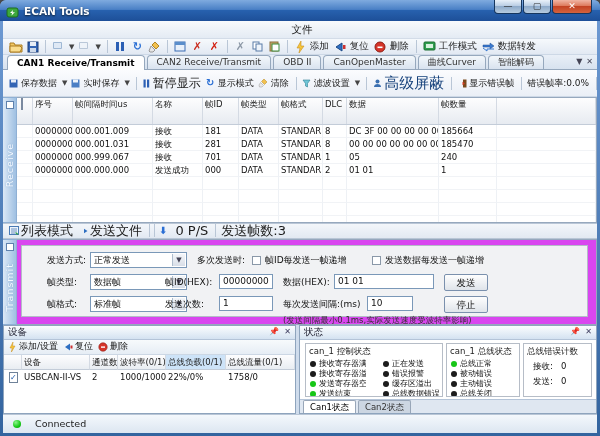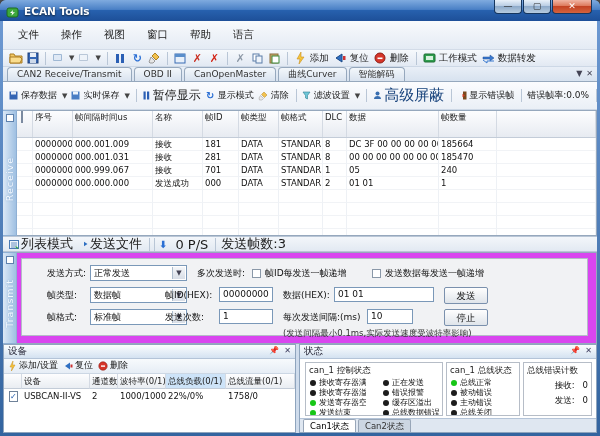--- a/index.html
+++ b/index.html
@@ -8,21 +8,21 @@
   
   .titlebar{position:absolute;top:0;left:0;right:0;height:21px;background:linear-gradient(#7fabdf 0%,#4a80c6 45%,#2761ae 50%,#1d4f98 100%);border-radius:6px 6px 0 0;display:flex;align-items:center;padding:0 6px;}
   .app-icon{width:13px;height:13px;margin-right:5px;flex:0 0 auto;}
   .title-text{color:#fff;font-size:10.5px;font-weight:bold;text-shadow:0 1px 2px #123;}
   .winbtns{position:absolute;right:8px;top:0;display:flex;}
   .wbtn{height:14px;width:28px;border:1px solid #16365e;border-top:none;border-radius:0 0 4px 4px;background:linear-gradient(#e9f1f9,#b9cde4 45%,#8fabca 50%,#b6cbdf);color:#2b2b2b;font-size:9px;line-height:12px;text-align:center;margin-left:1px;}
   .wbtn.close{width:40px;background:linear-gradient(#f0b5a4,#dd7a5d 45%,#c34324 50%,#d4633e);color:#fff;font-weight:bold;}
   
   .app{position:absolute;left:3px;right:3px;top:21px;bottom:3px;background:#e9eff7;display:flex;flex-direction:column;overflow:hidden;}
   
-  .menubar{height:30px;background:linear-gradient(#f8fafc,#e4ebf4);display:flex;align-items:center;border-bottom:1px solid #d3dce8;padding-left:4px;}
+  .menubar{height:18px;background:linear-gradient(#f8fafc,#e4ebf4);display:flex;align-items:center;border-bottom:1px solid #d3dce8;padding-left:4px;flex-direction:column;}
   .menu-item{font-size:10.5px;color:#222;padding:0 11px;line-height:17px;}
   
   .toolbar{height:18px;background:linear-gradient(#f6f9fc,#e2e9f3);display:flex;align-items:center;padding:0 4px;border-bottom:1px solid #cdd8e6;}
   .sep{width:1px;height:13px;background:#b9c6d6;margin:0 4px;flex:0 0 auto;}
   .ico{display:inline-flex;align-items:center;justify-content:center;width:15px;height:15px;margin:0 1px;flex:0 0 auto;}
   .ico svg{display:block;}
   .tlabel{font-size:9.5px;color:#1b1b1b;margin:0 3px 0 1px;white-space:nowrap;}
   .ddarrow{font-size:7px;color:#444;margin:0 2px;}
   .glyph{font-size:11px;line-height:1;}
   
@@ -77,21 +77,21 @@
   .dev-fill{flex:1;background:#fff;}
   .cbx{width:9px;height:9px;border:1px solid #6f8299;background:#fff;margin:1px 0 0 3px;font-size:8px;line-height:8px;color:#1a56a8;text-align:center;font-weight:bold;}
   
   .st-content{flex:1;background:#fff;display:flex;padding:3px 4px 2px 5px;gap:3px;overflow:hidden;}
   .grpbox{border:1px solid #b6bdc7;padding:2px 3px;overflow:hidden;}
   .grp-title{font-size:8.5px;color:#222;margin-bottom:1px;white-space:nowrap;}
   .sitem{display:flex;align-items:center;height:10px;white-space:nowrap;overflow:hidden;}
   .dot{width:6px;height:6px;border-radius:50%;margin:0 3px 0 1px;flex:0 0 auto;}
   .sitem span.sl{font-size:8px;color:#111;}
   .two-col{display:grid;grid-template-columns:1fr 1fr;column-gap:16px;}
-  .cnt-row{display:flex;font-size:8.5px;color:#111;margin:3px 0 0 6px;justify-content:flex-end;}
+  .cnt-row{display:flex;font-size:8.5px;color:#111;margin:3px 0 0 6px;}
   .cnt-row .cv{margin-left:8px;}
   .stabs{height:14px;display:flex;align-items:flex-end;padding-left:3px;background:#dfe7f1;border-top:1px solid #b4c4d8;flex:0 0 auto;}
   .stab{font-size:8.5px;border:1px solid #98a6b8;border-bottom:none;padding:0 6px;line-height:12px;background:#ccd6e2;color:#333;border-radius:2px 2px 0 0;margin-right:2px;}
   .stab.active{background:#fff;color:#000;}
   
   .statusbar{height:21px;background:linear-gradient(#f4f8fc,#dce6f1);border-top:1px solid #b9c6d6;display:flex;align-items:center;padding:0 10px;}
   .led{width:8px;height:8px;border-radius:50%;background:radial-gradient(circle at 35% 30%,#8cf58c,#16c916 60%,#0a9c0a);margin-right:14px;}
   .sb-text{font-size:9.5px;color:#222;}
   .arrow-up{color:#1db31d;font-weight:bold;font-size:10px;}
   .arrow-down{color:#2b6fd4;font-weight:bold;font-size:10px;}
@@ -233,20 +233,21 @@
       <span class="ico">
           <svg width="13" height="11" viewBox="0 0 13 11">
             <path d="M1 4h7V2l4 3-4 3V6H1z" fill="#3a7ad0" stroke="#1e4f94" stroke-width=".5"></path>
             <path d="M12 8H5v2L1 7" fill="none" stroke="#3a7ad0"></path>
           </svg>
         </span>
       <span class="tlabel">数据转发</span>
     </div>
 
     <div class="tabstrip">
+      <span class="tab active">CAN1 Receive/Transmit</span>
       <span class="tab">CAN2 Receive/Transmit</span>
       <span class="tab">OBD II</span>
       <span class="tab">CanOpenMaster</span>
       <span class="tab">曲线Curver</span>
       <span class="tab">智能解码</span>
       <span class="tabstrip-btns">
         <span class="tsb">▼</span>
         <span class="tsb">✕</span>
       </span>
     </div>
@@ -649,15 +650,19 @@
               </div>
           </div>
         </div>
         <div class="stabs">
           <span class="stab active">Can1状态</span>
           <span class="stab">Can2状态</span>
         </div>
       </div>
     </div>
 
+    <div class="statusbar">
+      <span class="led"></span>
+      <span class="sb-text">Connected</span>
+    </div>
 
   </div>
 </div>
 
 </body></html>

